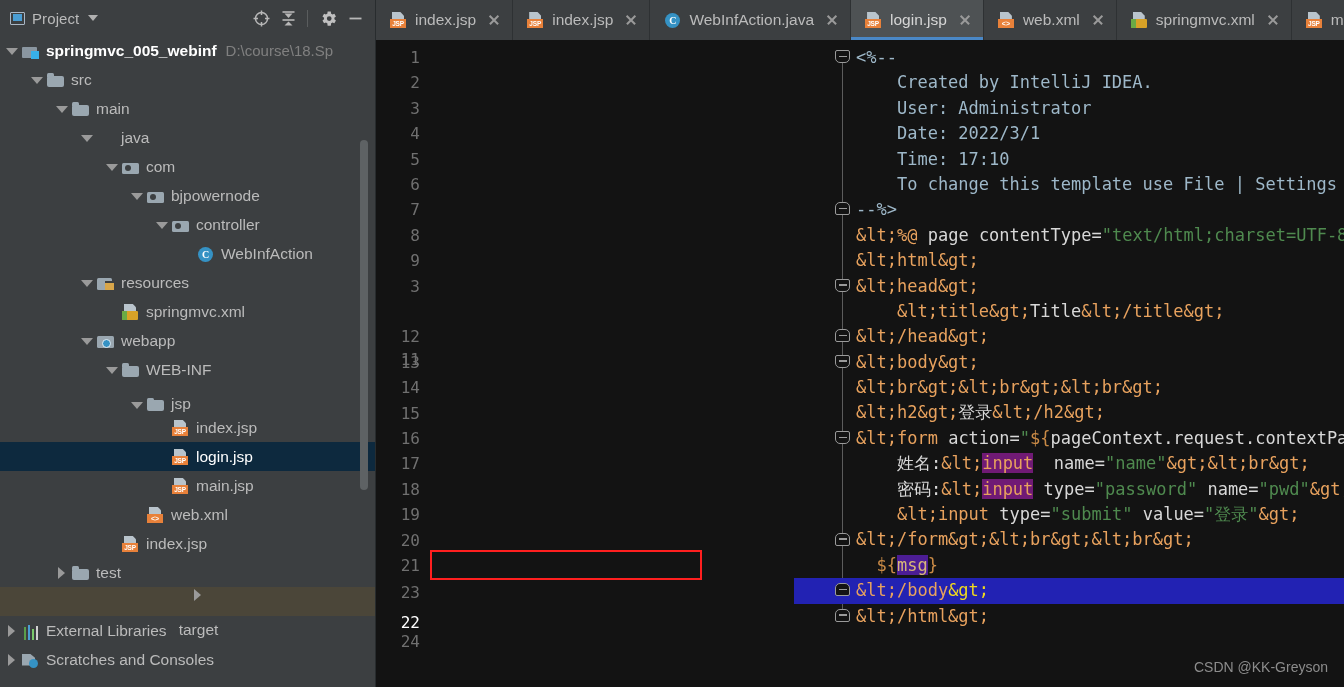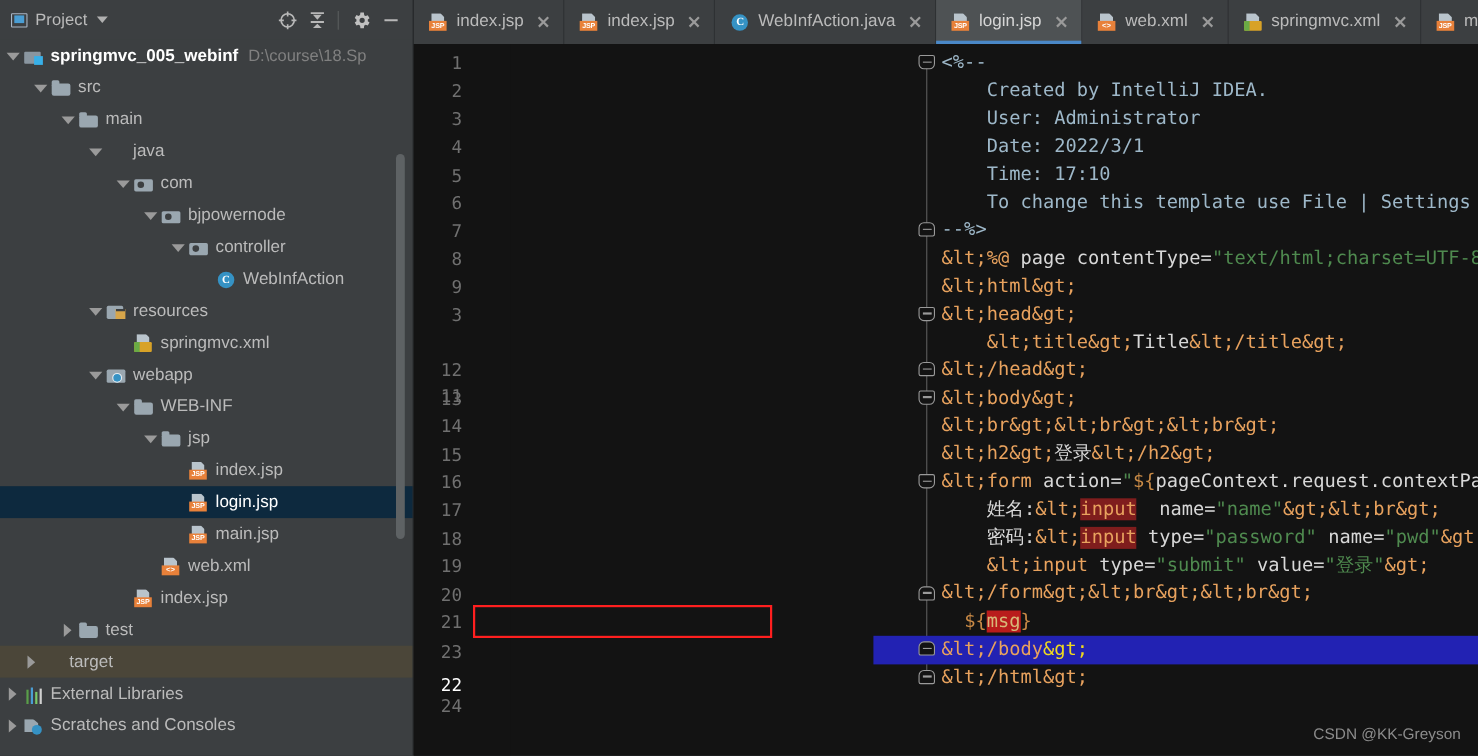--- a/index.html
+++ b/index.html
@@ -276,22 +276,22 @@
   .cl.selline {
     background: #2222b3; margin-left: -62px; padding-left: 62px;
     width: calc(100% + 62px);
   }
   .cmt  { color: #9eb8c9; }
   .tag  { color: #e8a25e; }
   .attr { color: #d8d8d8; }
   .str  { color: #4f8a4f; }
   .plain{ color: #d8d8d8; }
   .elo  { color: #c98a46; }
-  .hl   { background: #7f1d1d; color:#e8a25e; }
-  .hlm  { background: #b91c1c; color:#d8b878; }
+  .hl   { background: #701a75; color:#e8a25e; }
+  .hlm  { background: #4c1d95; color:#d8b878; }
   .gt-y { color: #f0d91e; }
   #redbox {
     position: absolute; border: 2.6px solid #ff1f1f;
     pointer-events: none;
   }
   #watermark {
     position: absolute; right: 16px; bottom: 12px;
     font-size: 14px; color: #8c8c8c;
     font-family: "Liberation Sans", sans-serif;
   }
@@ -398,21 +398,21 @@
         <div class="row" style="padding-left: 79px;">
           <span class="tri open"></span>
           <span class="ico webapp"></span>
           <span class="lbl">webapp</span>
         </div>
         <div class="row" style="padding-left: 104px;">
           <span class="tri open"></span>
           <span class="ico folder"></span>
           <span class="lbl">WEB-INF</span>
         </div>
-        <div class="row" style="padding-left: 129px;">
+        <div class="row" style="padding-left: 129px; align-items: flex-end;">
           <span class="tri open"></span>
           <span class="ico folder"></span>
           <span class="lbl">jsp</span>
         </div>
         <div class="row" style="padding-left: 154px;">
           <span class="tri "></span>
           <span class="ico jsp"></span>
           <span class="lbl">index.jsp</span>
         </div>
         <div class="row selected" style="padding-left: 154px;">
@@ -433,21 +433,21 @@
         <div class="row" style="padding-left: 104px;">
           <span class="tri "></span>
           <span class="ico jsp"></span>
           <span class="lbl">index.jsp</span>
         </div>
         <div class="row" style="padding-left: 54px;">
           <span class="tri closed"></span>
           <span class="ico folder"></span>
           <span class="lbl">test</span>
         </div>
-        <div class="row hovered" style="padding-left: 21px;">
+        <div class="row hovered" style="padding-left: 21px; flex-direction: column;">
           <span class="tri closed"></span>
           <span class="ico folder-orange"></span>
           <span class="lbl">target</span>
         </div>
         <div class="row" style="padding-left: 4px;">
           <span class="tri closed"></span>
           <span class="ico libs">
             <i style="background: rgb(90, 158, 74); height: 13px;"></i>
             <i style="background: rgb(74, 158, 212); height: 15px;"></i>
             <i style="background: rgb(122, 201, 106); height: 11px;"></i>

